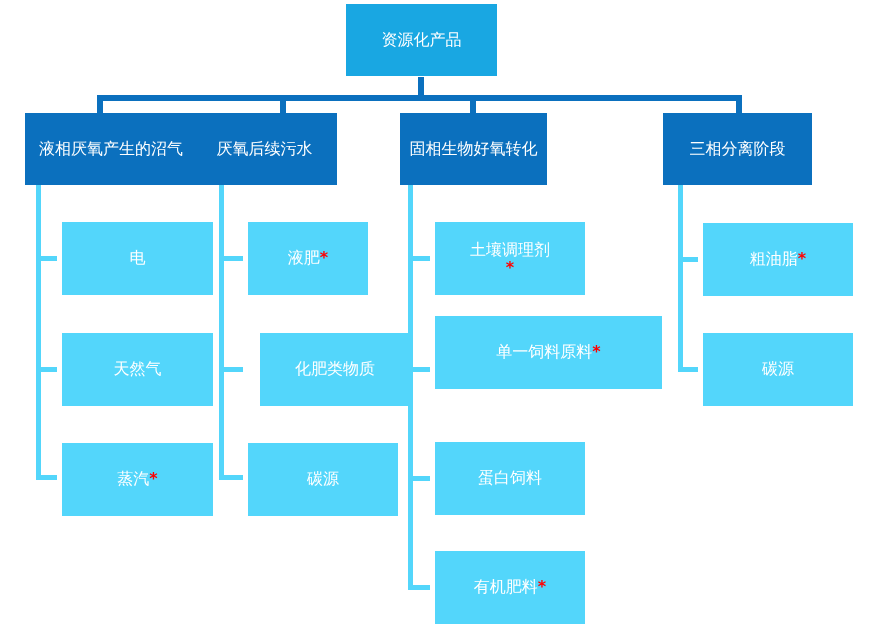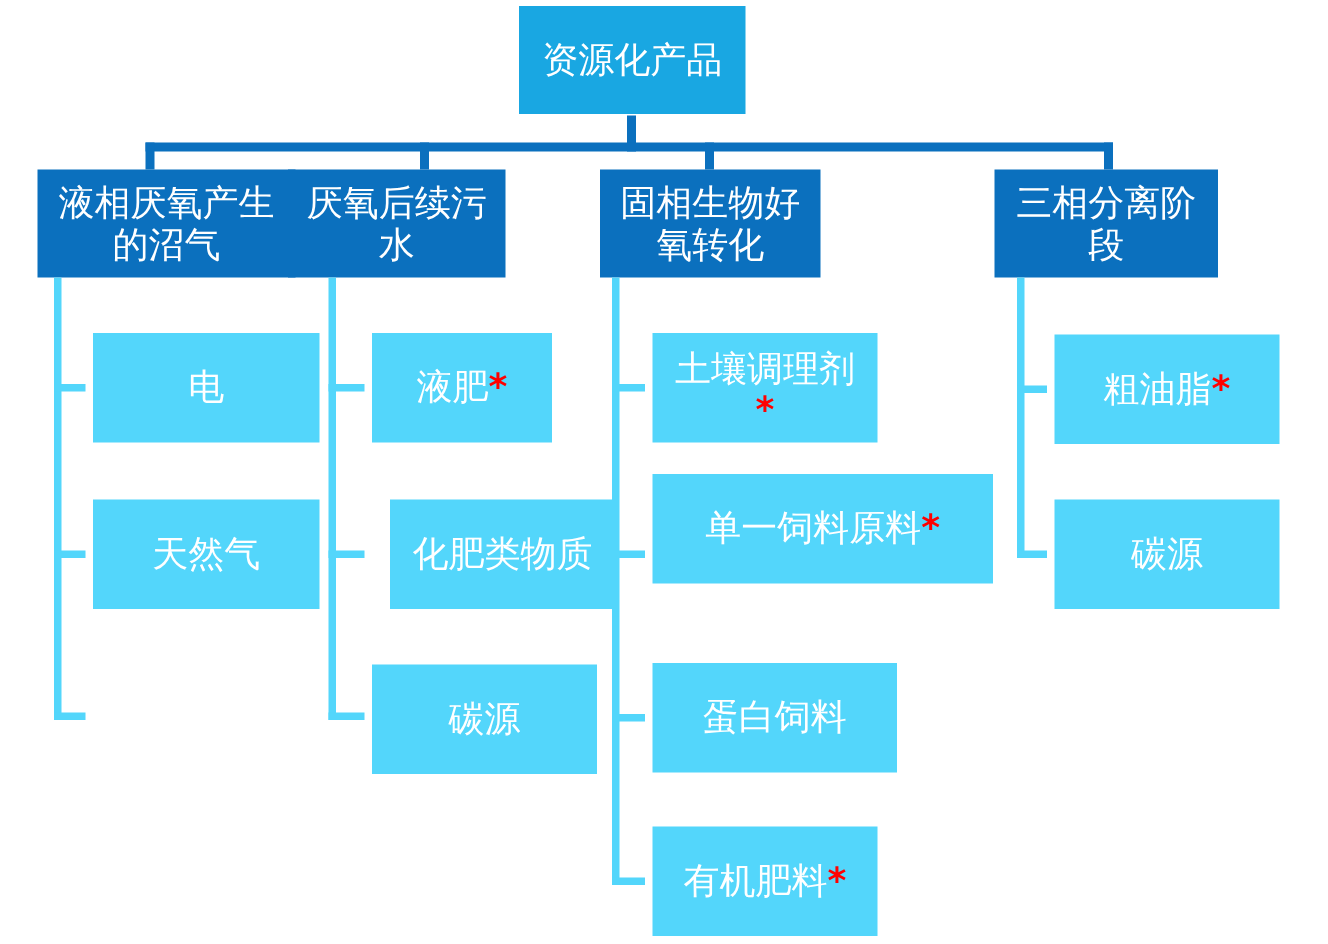--- a/index.html
+++ b/index.html
@@ -10,21 +10,21 @@
     background: #ffffff;
     font-family: "DejaVu Serif", "Liberation Serif", serif;
     overflow: hidden;
   }
   .node {
     position: absolute;
     display: flex;
     align-items: center;
     justify-content: center;
     color: #ffffff;
-    font-size: 24px;
+    font-size: 16px;
     line-height: 1.18;
     text-align: center;
     box-sizing: border-box;
   }
   .node .txt { padding: 0 4px; }
   .root   { background: #19A7E2; }
   .branch { background: #0B70BE; height: 72px; top: 113px; }
   .leaf   { background: #53D6FB; height: 73px; }
   .ast {
     color: #FF0000;
@@ -84,38 +84,41 @@
   <div class="conn light" style="left:678px;top:185px;width:5px;height:187px"></div>
   <div class="conn light" style="left:678px;top:257px;width:20px;height:5px"></div>
   <div class="conn light" style="left:678px;top:367px;width:20px;height:5px"></div>
 
   <div class="node leaf" style="left:62px;top:222px;width:151px">
     <div class="txt"><span>电</span><span class="ast"></span></div>
   </div>
   <div class="node leaf" style="left:62px;top:333px;width:151px">
     <div class="txt"><span>天然气</span><span class="ast"></span></div>
   </div>
+  <div class="node leaf" style="left:62px;top:443px;width:151px">
+    <div class="txt"><span>蒸汽</span><span class="ast">*</span></div>
+  </div>
 
   <div class="node leaf" style="left:248px;top:222px;width:120px">
     <div class="txt"><span>液肥</span><span class="ast">*</span></div>
   </div>
   <div class="node leaf" style="left:260px;top:333px;width:150px">
     <div class="txt"><span>化肥类物质</span><span class="ast"></span></div>
   </div>
   <div class="node leaf" style="left:248px;top:443px;width:150px">
     <div class="txt"><span>碳源</span><span class="ast"></span></div>
   </div>
 
   <div class="node leaf ast-block" style="left:435px;top:222px;width:150px">
     <div class="txt"><span>土壤调理剂</span><span class="ast">*</span></div>
   </div>
   <div class="node leaf" style="left:435px;top:316px;width:227px">
     <div class="txt"><span>单一饲料原料</span><span class="ast">*</span></div>
   </div>
-  <div class="node leaf" style="left:435px;top:442px;width:163px">
+  <div class="node leaf" style="left:435px;top:442px;width:150px">
     <div class="txt"><span>蛋白饲料</span><span class="ast"></span></div>
   </div>
   <div class="node leaf" style="left:435px;top:551px;width:150px">
     <div class="txt"><span>有机肥料</span><span class="ast">*</span></div>
   </div>
 
   <div class="node leaf" style="left:703px;top:223px;width:150px">
     <div class="txt"><span>粗油脂</span><span class="ast">*</span></div>
   </div>
   <div class="node leaf" style="left:703px;top:333px;width:150px">

